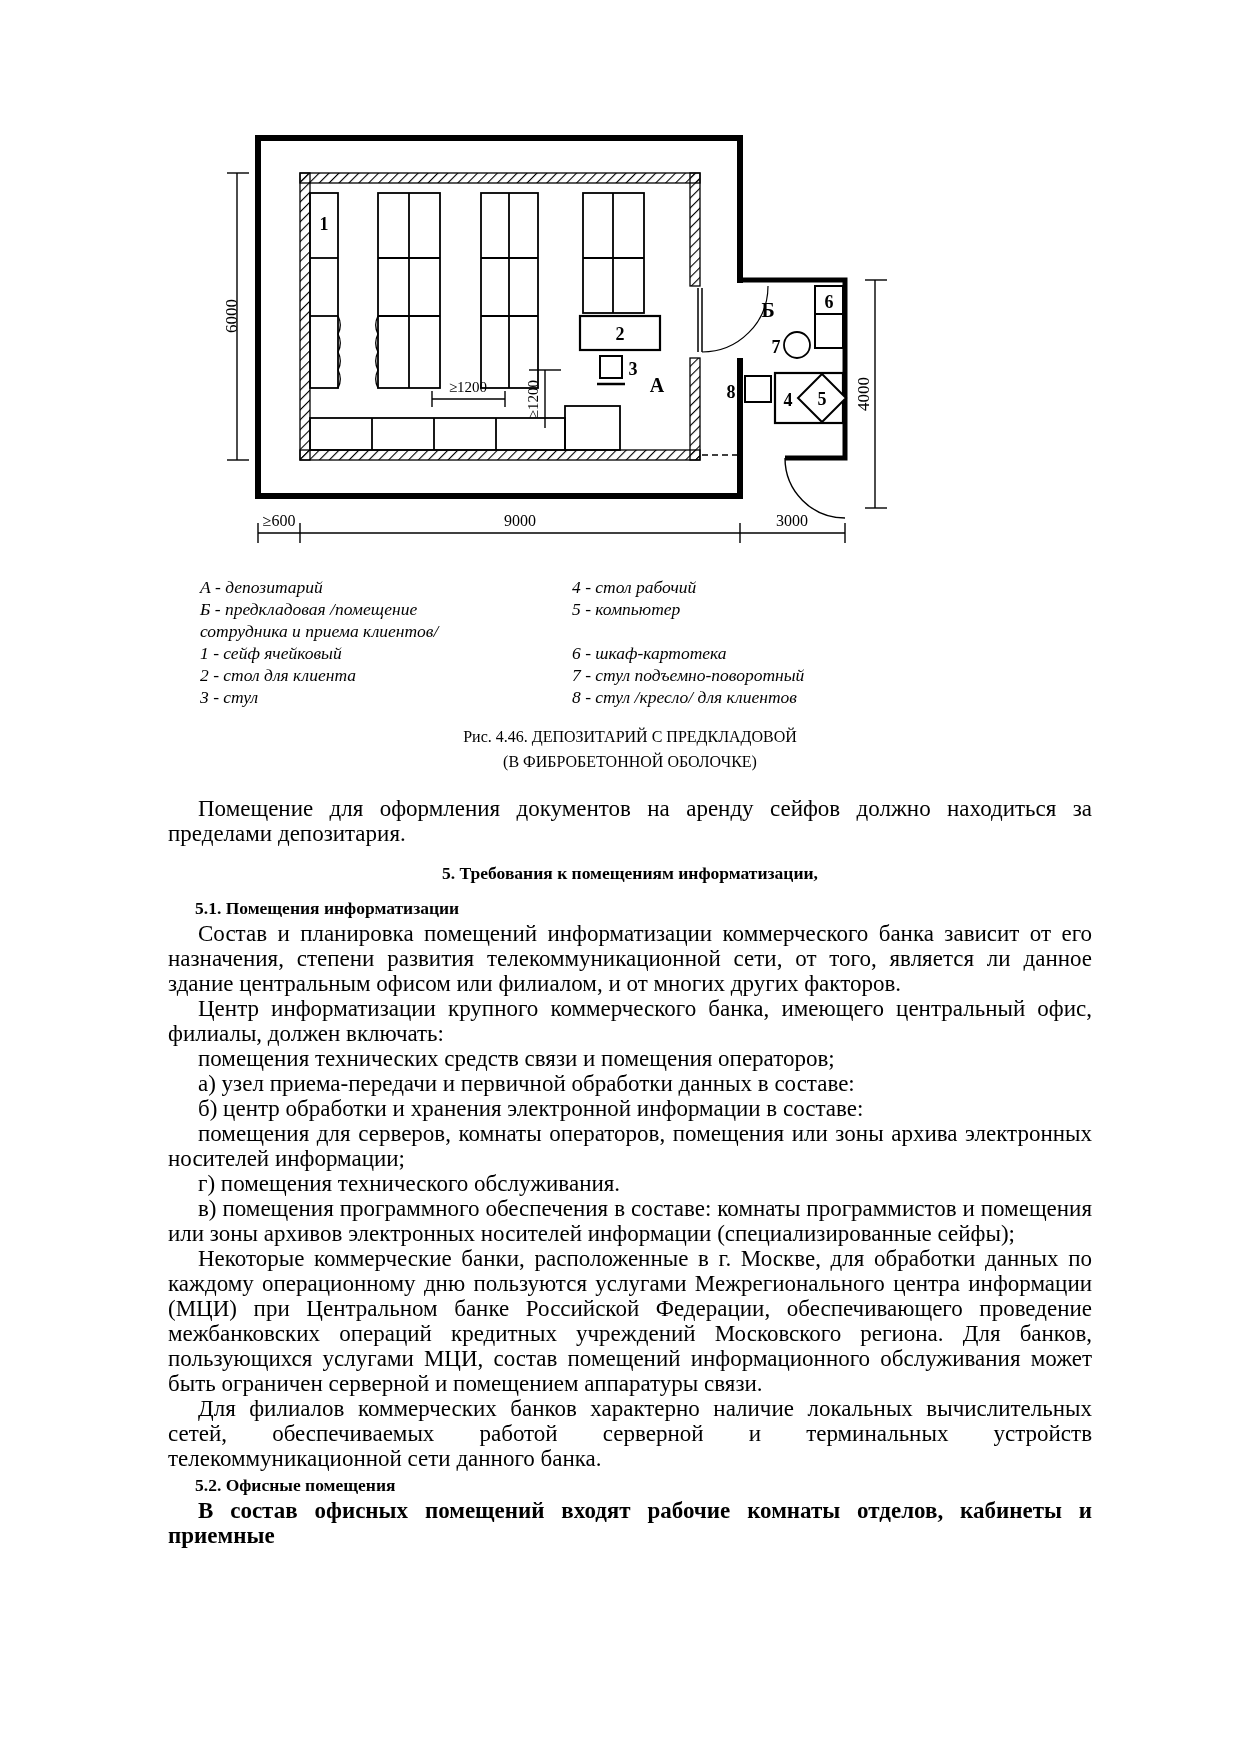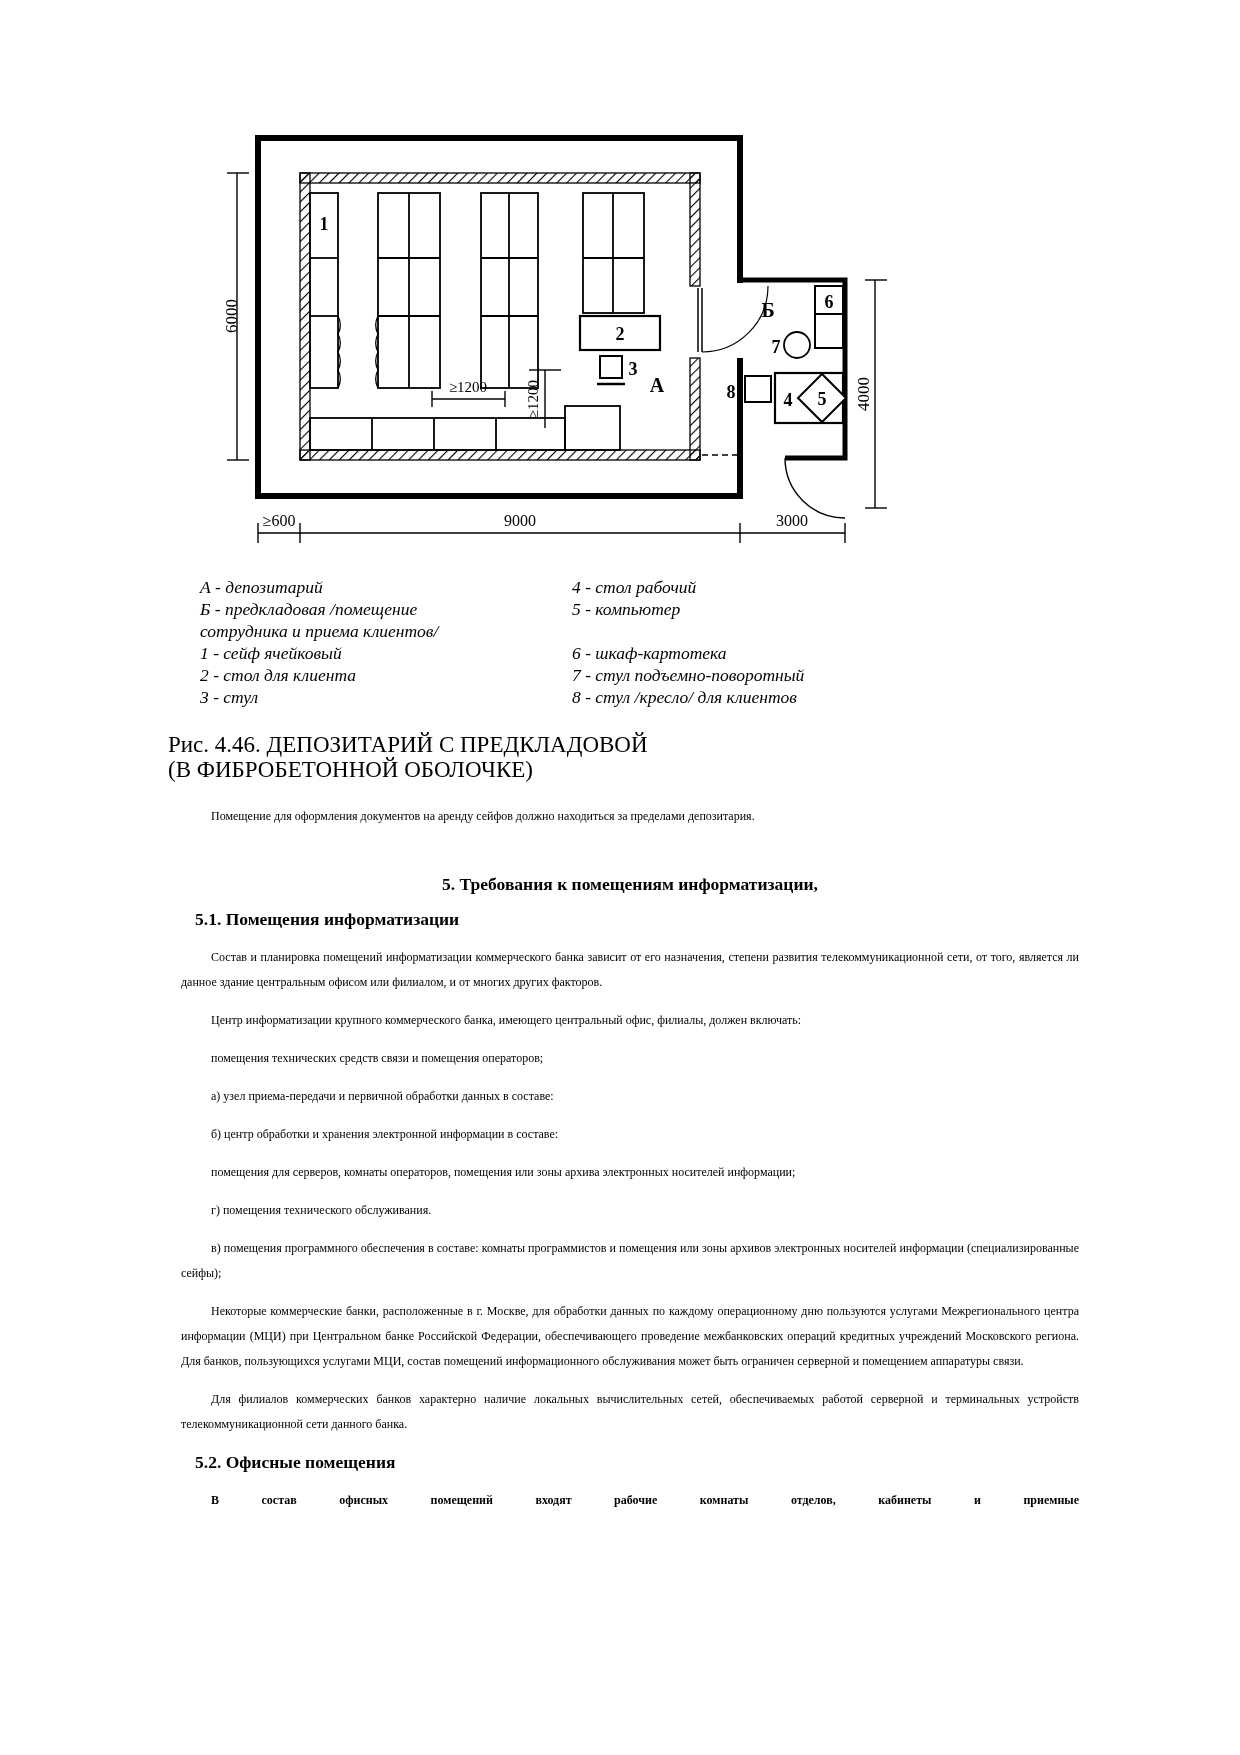--- a/index.html
+++ b/index.html
@@ -11,27 +11,27 @@
     box-sizing:border-box;
     padding:118px 148px 0 168px;
   }
   .figure-wrap{margin-left:57px;}
   svg text{font-family:"Liberation Serif", serif; fill:#000;}
   .legend{margin:22px 0 0 32px; font-size:17.5px; line-height:22px;}
   .legend-cols{display:flex;font-style:italic;}
   .legend-col-left{width:372px;}
   .legend-col-right{flex:1;}
   .legend-row{min-height:22px; white-space:nowrap;}
-  .caption{margin-top:24px; font-size:23px; line-height:25px;}
+  .caption{margin-top:16px; text-align:center; font-size:16px; line-height:25px;}
   .para{
-    margin:13px; font-size:12px; line-height:25px;
+    margin:0; font-size:23px; line-height:25px;
     text-align:justify; text-indent:30px;
   }
   .para-first{margin-top:22px;}
-  .h-center{margin:43px 0 10px 0; text-align:center; font-weight:bold; font-size:17.5px; line-height:25px;}
+  .h-center{margin:15px 0 10px 0; text-align:center; font-weight:bold; font-size:17.5px; line-height:25px;}
   .h-sub{margin:2px 0 0 0; font-weight:bold; font-size:17.5px; line-height:25px; text-indent:27px; text-align:left;}
   .h-sub-51{}
   .para-last{text-align-last:justify;font-weight:bold;}
 </style>
 </head>
 <body>
 
 <div class="page">
 
   <div class="figure-wrap">

